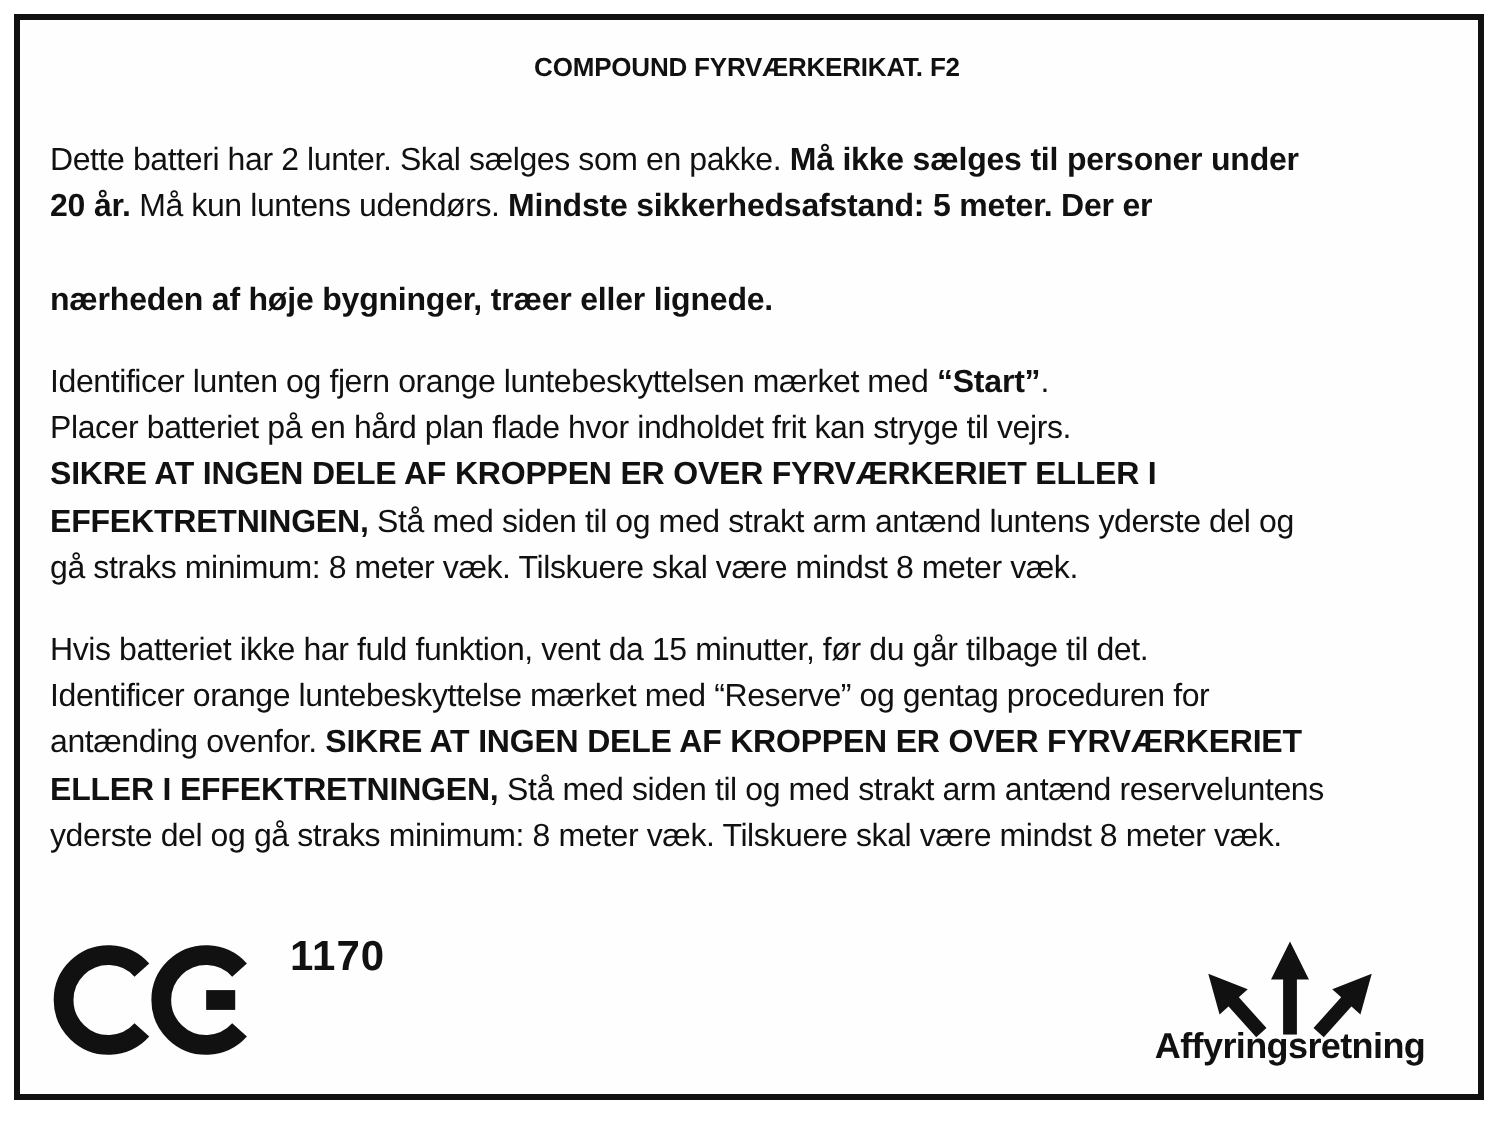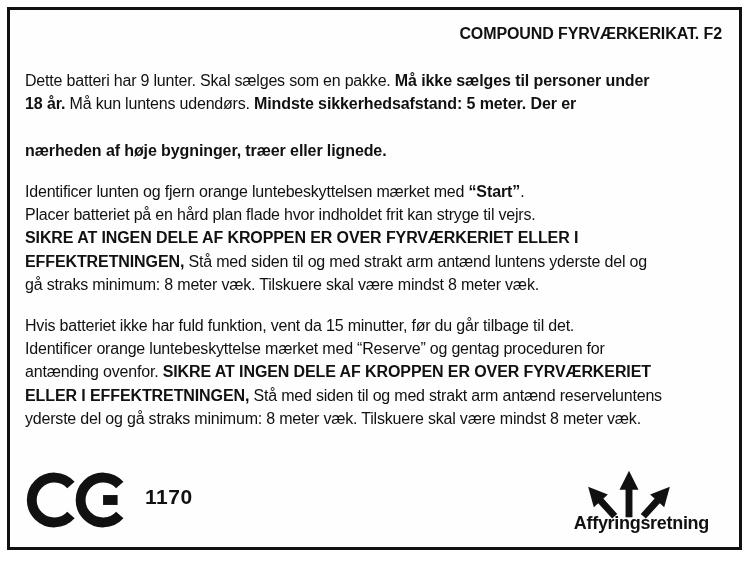--- a/index.html
+++ b/index.html
@@ -18,57 +18,57 @@
     top: 7px;
     width: 729px;   
     height: 537px;  
     border: 3px solid #111111;
     background: #fefefe;
     overflow: hidden;
   }
   .header {
     margin: 14px 17px 0 15px;
     display: flex;
-    justify-content: flex-end;
+    justify-content: center;
     align-items: baseline;
     font-weight: bold;
-    font-size: 16px;
+    font-size: 13px;
     line-height: 20px;
     letter-spacing: -0.1px;
   }
   .instructions {
     margin: 0 15px 0 15px;
     font-size: 16px;
     line-height: 23.4px;
     letter-spacing: -0.2px;
   }
   .para { margin: 17px 0 0 0; }
   .para:first-child { margin-top: 25px; }
   .para b { font-weight: bold; letter-spacing: -0.1px; }
   .ce-group {
     position: absolute;
     left: 15px;
     bottom: 14px;
     display: flex;
-    align-items: center;
+    align-items: flex-start;
   }
   .ce-group svg { display: block; }
   .nb-number {
     font-weight: bold;
     font-size: 21px;
     margin-left: 14px;
     padding-bottom: 6px;
     letter-spacing: 0.5px;
   }
   .firing-group {
     position: absolute;
-    right: 30px;
+    right: 14px;
     bottom: 14px;
     width: 160px;
-    text-align: right;
+    text-align: center;
   }
   .firing-group svg { display: block; margin: 0 auto; }
   .firing-label {
     font-weight: bold;
     font-size: 18px;
     line-height: 19px;
     margin-top: -5px;
     letter-spacing: -0.3px;
     white-space: nowrap;
   }
@@ -77,21 +77,21 @@
 <body>
 
 <div class="frame">
 
   <div class="header">
     <span>COMPOUND FYRVÆRKERI</span>
     <span>KAT. F2</span>
   </div>
 
   <div id="instructions" class="instructions">
-      <p class="para"><span>Dette batteri har 9 lunter. Skal sælges som en pakke. </span><b>Må ikke sælges til personer under</b><br><b>18 år.</b><span> Må kun luntens udendørs. </span><b>Mindste sikkerhedsafstand: 5 meter. Der er</b><br><br><b>nærheden af høje bygninger, træer eller lignede.</b></p>
+      <p class="para"><span>Dette batteri har 2 lunter. Skal sælges som en pakke. </span><b>Må ikke sælges til personer under</b><br><b>20 år.</b><span> Må kun luntens udendørs. </span><b>Mindste sikkerhedsafstand: 5 meter. Der er</b><br><br><b>nærheden af høje bygninger, træer eller lignede.</b></p>
       <p class="para"><span>Identificer lunten og fjern orange luntebeskyttelsen mærket med </span><b>“Start”</b><span>.</span><br><span>Placer batteriet på en hård plan flade hvor indholdet frit kan stryge til vejrs.</span><br><b>SIKRE AT INGEN DELE AF KROPPEN ER OVER FYRVÆRKERIET ELLER I</b><br><b>EFFEKTRETNINGEN,</b><span> Stå med siden til og med strakt arm antænd luntens yderste del og</span><br><span>gå straks minimum: 8 meter væk. Tilskuere skal være mindst 8 meter væk.</span></p>
       <p class="para"><span>Hvis batteriet ikke har fuld funktion, vent da 15 minutter, før du går tilbage til det.</span><br><span>Identificer orange luntebeskyttelse mærket med “Reserve” og gentag proceduren for</span><br><span>antænding ovenfor. </span><b>SIKRE AT INGEN DELE AF KROPPEN ER OVER FYRVÆRKERIET</b><br><b>ELLER I EFFEKTRETNINGEN,</b><span> Stå med siden til og med strakt arm antænd reserveluntens</span><br><span>yderste del og gå straks minimum: 8 meter væk. Tilskuere skal være mindst 8 meter væk.</span></p>
     </div>
 
   <div class="ce-group">
     <svg width="106" height="66" viewBox="0 0 160 100" aria-hidden="true">
       <path d="M69.3 27.3 A34 34 0 1 0 69.3 72.7" fill="none" stroke="#111111" stroke-width="15"></path>
       <path d="M143.3 27.3 A34 34 0 1 0 143.3 72.7" fill="none" stroke="#111111" stroke-width="15"></path>
       <path d="M118 50 H140" fill="none" stroke="#111111" stroke-width="15"></path>
     </svg>

